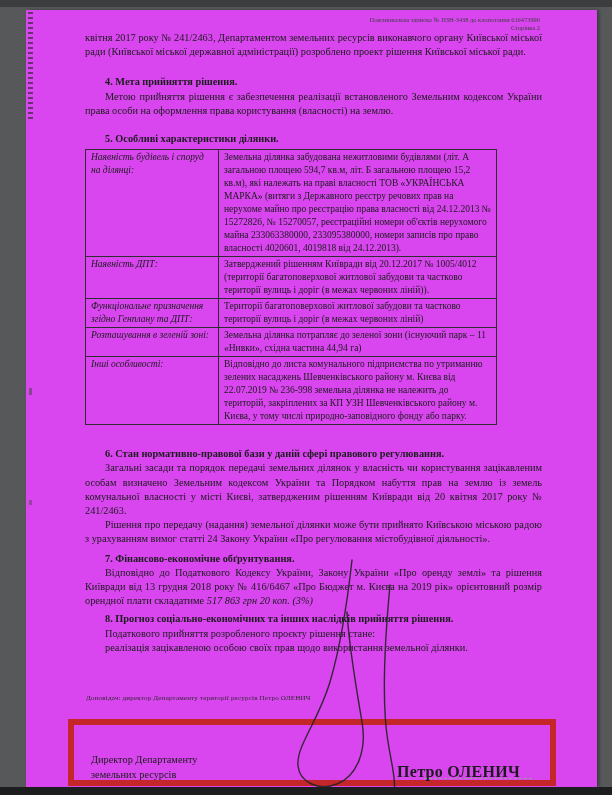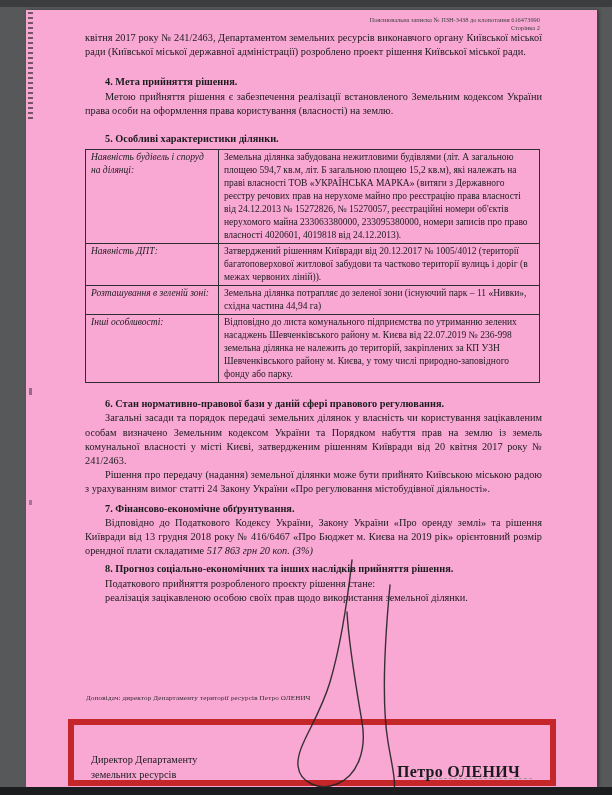--- a/index.html
+++ b/index.html
@@ -8,21 +8,21 @@
     position:relative;
     background:#57585a;
     overflow:hidden;
     font-family:"Liberation Serif","DejaVu Serif",serif;
     color:#1b1b1d;
   }
   .edge-top { position:absolute; left:0; top:0; width:612px; height:7px; background:#3c3d3f; }
   .edge-bottom { position:absolute; left:0; top:787px; width:612px; height:8px; background:#1c1d1f; }
   .page {
     position:absolute; left:26px; top:10px; width:571px; height:777px;
-    background:#f9a8d4;
+    background:#d946ef;
     box-shadow:2px 0 3px rgba(0,0,0,.35);
   }
   .scan-strip {
     position:absolute; left:2px; top:2px; width:5px; height:110px;
     background:repeating-linear-gradient(180deg,#2a2a2a 0 2px,transparent 2px 5px);
     opacity:.65;
   }
   .speck1 { position:absolute; left:3px; top:378px; width:3px; height:7px; background:#4a4a4a; opacity:.6; }
   .speck2 { position:absolute; left:3px; top:490px; width:3px; height:5px; background:#4a4a4a; opacity:.5; }
 
@@ -31,24 +31,24 @@
     font-size:6.4px; line-height:7.6px; color:#3f3f42;
   }
   .content {
     position:absolute; left:59px; top:21px; width:457px;
     font-size:10.3px; line-height:14.2px; text-align:justify;
   }
   .para { text-indent:20px; }
   .noindent { text-indent:0; }
   .sec-head { font-weight:bold; text-indent:20px; text-align:left; }
   .mt16 { margin-top:16px; } .mt14 { margin-top:14px; }
-  .mt6 { margin-top:14px; } .mt5 { margin-top:5px; } .mt4 { margin-top:4px; }
+  .mt6 { margin-top:22px; } .mt5 { margin-top:5px; } .mt4 { margin-top:4px; }
 
   table.props {
-    margin-top:3px; width:455px; border-collapse:collapse;
+    margin-top:3px; width:412px; border-collapse:collapse;
     font-size:9.5px; line-height:13px; text-align:left;
   }
   table.props td { border:1px solid #2e2e30; vertical-align:top; padding:1px 4px 1px 5px; }
   td.lbl { width:133px; font-style:italic; }
   tr.red-anchor { position:relative; }
   .red-frame {
     position:absolute; left:-66px; right:-46px; top:-7px; bottom:-4px;
     border:5px solid #c4262a; pointer-events:none; z-index:6;
   }
   .speaker {
@@ -101,20 +101,24 @@
       <tbody>
           <tr>
         <td class="lbl">Наявність будівель і споруд на ділянці:</td>
         <td>Земельна ділянка забудована нежитловими будівлями (літ. А загальною площею 594,7 кв.м, літ. Б загальною площею 15,2 кв.м), які належать на праві власності ТОВ «УКРАЇНСЬКА МАРКА» (витяги з Державного реєстру речових прав на нерухоме майно про реєстрацію права власності від 24.12.2013 № 15272826, № 15270057, реєстраційні номери об'єктів нерухомого майна 233063380000, 233095380000, номери записів про право власності 4020601, 4019818 від 24.12.2013).</td>
       </tr>
       <tr>
         <td class="lbl">Наявність ДПТ:</td>
         <td>Затверджений рішенням Київради від 20.12.2017 № 1005/4012 (території багатоповерхової житлової забудови та частково території вулиць і доріг (в межах червоних ліній)).</td>
       </tr>
       <tr>
+        <td class="lbl">Функціональне призначення згідно Генплану та ДПТ:</td>
+        <td>Території багатоповерхової житлової забудови та частково території вулиць і доріг (в межах червоних ліній)</td>
+      </tr>
+      <tr>
         <td class="lbl">Розташування в зеленій зоні:</td>
         <td>Земельна ділянка потрапляє до зеленої зони (існуючий парк – 11 «Нивки», східна частина 44,94 га)</td>
       </tr>
       <tr>
         <td class="lbl">Інші особливості:</td>
         <td>Відповідно до листа комунального підприємства по утриманню зелених насаджень Шевченківського району м. Києва від 22.07.2019 № 236-998 земельна ділянка не належить до територій, закріплених за КП УЗН Шевченківського району м. Києва, у тому числі природно-заповідного фонду або парку.</td>
       </tr>
     </tbody>
       </table>
 

